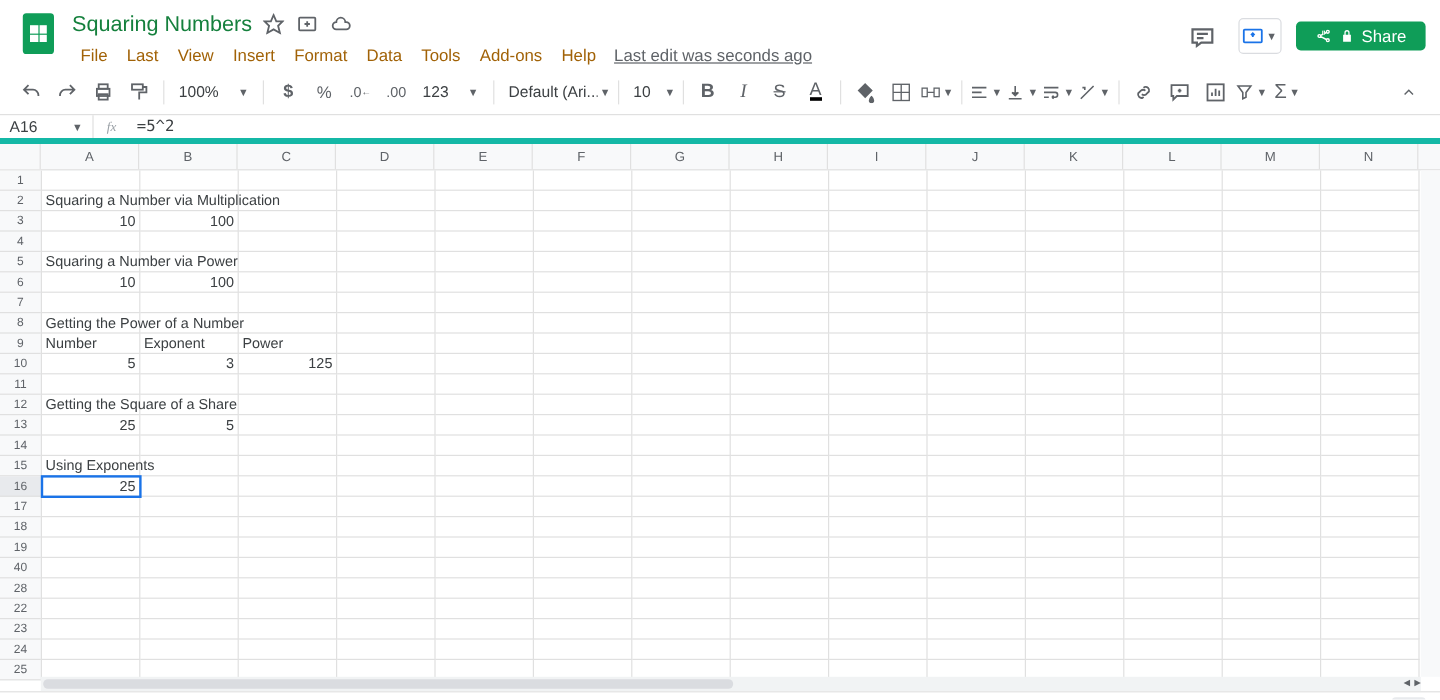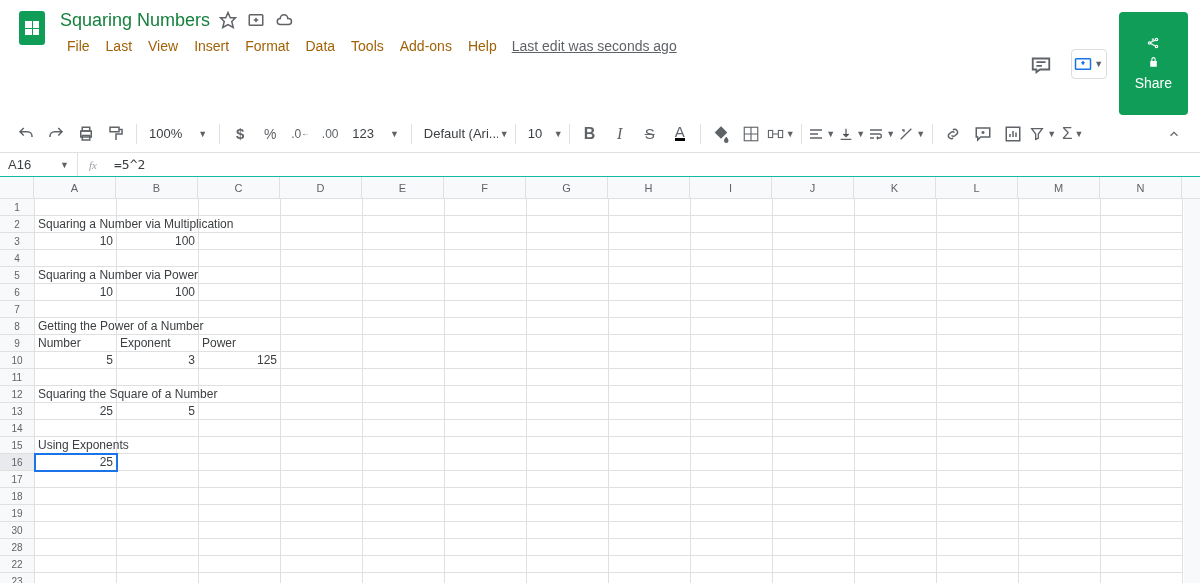--- a/index.html
+++ b/index.html
@@ -14,34 +14,34 @@
 .title-area { flex: 1; }
 .title-row { display: flex; align-items: center; gap: 8px; height: 24px; }
 .doc-title { font-size: 18px; color: #15803d; font-weight: 400; }
 .title-icon { width: 20px; height: 20px; display: flex; align-items: center; justify-content: center; color: #5f6368; cursor: pointer; }
 .menu-row { display: flex; align-items: center; gap: 2px; height: 24px; margin-top: 2px; }
 .menu-item { padding: 3px 7px; font-size: 14px; color: #a16207; cursor: pointer; border-radius: 3px; }
 .last-edit { color: #5f6368; text-decoration: underline; margin-left: 6px; font-size: 14px; }
 .header-right { display: flex; align-items: center; gap: 12px; margin-left: auto; padding-top: 4px; }
 .hr-icon { width: 36px; height: 36px; display: flex; align-items: center; justify-content: center; color: #5f6368; cursor: pointer; border-radius: 50%; }
 .present-btn { width: 36px; height: 30px; border: 1px solid #dadce0; border-radius: 4px; display: flex; align-items: center; justify-content: center; cursor: pointer; }
-.share-btn { background: #0f9d58; color: #fff; padding: 24px 16px; border-radius: 4px; font-size: 14px; font-weight: 500; display: flex; align-items: center; gap: 6px; cursor: pointer; flex-direction: column; }
+.share-btn { background: #0f9d58; color: #fff; padding: 4px 16px; border-radius: 4px; font-size: 14px; font-weight: 500; display: flex; align-items: center; gap: 6px; cursor: pointer; }
 
 
 .toolbar { display: flex; align-items: center; padding: 4px 12px; border-bottom: 1px solid #e0e0e0; gap: 2px; height: 38px; }
 .tb-icon { width: 28px; height: 26px; display: flex; align-items: center; justify-content: center; color: #5f6368; cursor: pointer; border-radius: 2px; }
 .tb-sep { width: 1px; height: 20px; background: #e0e0e0; margin: 0 4px; }
 .tb-text { padding: 0 6px; font-size: 13px; color: #3c4043; display: flex; align-items: center; gap: 16px; cursor: pointer; }
 .tb-dropdown { font-size: 9px; color: #5f6368; }
 .font-box { width: 80px; padding: 2px 6px; font-size: 13px; color: #3c4043; white-space: nowrap; overflow: hidden; text-overflow: ellipsis; }
 .size-box { width: 30px; text-align: center; font-size: 13px; }
 .collapse-arrow { margin-left: auto; }
 
 
-.formula-row { display: flex; align-items: center; height: 24px; border-bottom: 1px solid #14b8a6; }
+.formula-row { display: flex; align-items: center; height: 24px; border-bottom: 5px solid #14b8a6; }
 .name-box { width: 78px; padding: 0 8px; font-size: 13px; color: #3c4043; border-right: 1px solid #e0e0e0; height: 100%; display: flex; align-items: center; justify-content: space-between; }
 .fx-label { width: 30px; text-align: center; font-style: italic; color: #9aa0a6; font-size: 11px; font-family: serif; }
 .formula-input { flex: 1; padding: 0 6px; font-size: 13px; color: #3c4043; font-family: monospace; }
 
 
 .grid-container { position: relative; height: 456px; overflow: hidden; }
 .col-headers { display: flex; position: sticky; top: 0; background: #f8f9fa; border-bottom: 1px solid #e0e0e0; height: 22px; }
 .corner { width: 34px; background: #f8f9fa; border-right: 1px solid #e0e0e0; flex-shrink: 0; }
 .col-h { width: 82px; text-align: center; font-size: 11px; color: #5f6368; border-right: 1px solid #e0e0e0; line-height: 22px; flex-shrink: 0; }
 .grid-body { display: flex; }
@@ -315,21 +315,21 @@
         <div class="row-h">10</div>
         <div class="row-h">11</div>
         <div class="row-h">12</div>
         <div class="row-h">13</div>
         <div class="row-h">14</div>
         <div class="row-h">15</div>
         <div class="row-h selected">16</div>
         <div class="row-h">17</div>
         <div class="row-h">18</div>
         <div class="row-h">19</div>
-        <div class="row-h">30</div>
+        <div class="row-h">40</div>
         <div class="row-h">28</div>
         <div class="row-h">22</div>
         <div class="row-h">23</div>
         <div class="row-h">24</div>
         <div class="row-h">25</div>
       </div>
     <div class="cells" id="cells">
         <div class="row">
           <div class="cell"></div>
           <div class="cell"></div>
@@ -500,21 +500,21 @@
           <div class="cell"></div>
           <div class="cell"></div>
           <div class="cell"></div>
           <div class="cell"></div>
           <div class="cell"></div>
           <div class="cell"></div>
           <div class="cell"></div>
           <div class="cell"></div>
         </div>
         <div class="row">
-          <div class="cell overflow">Squaring the Square of a Number</div>
+          <div class="cell overflow">Getting the Square of a Share</div>
           <div class="cell"></div>
           <div class="cell"></div>
           <div class="cell"></div>
           <div class="cell"></div>
           <div class="cell"></div>
           <div class="cell"></div>
           <div class="cell"></div>
           <div class="cell"></div>
           <div class="cell"></div>
           <div class="cell"></div>

